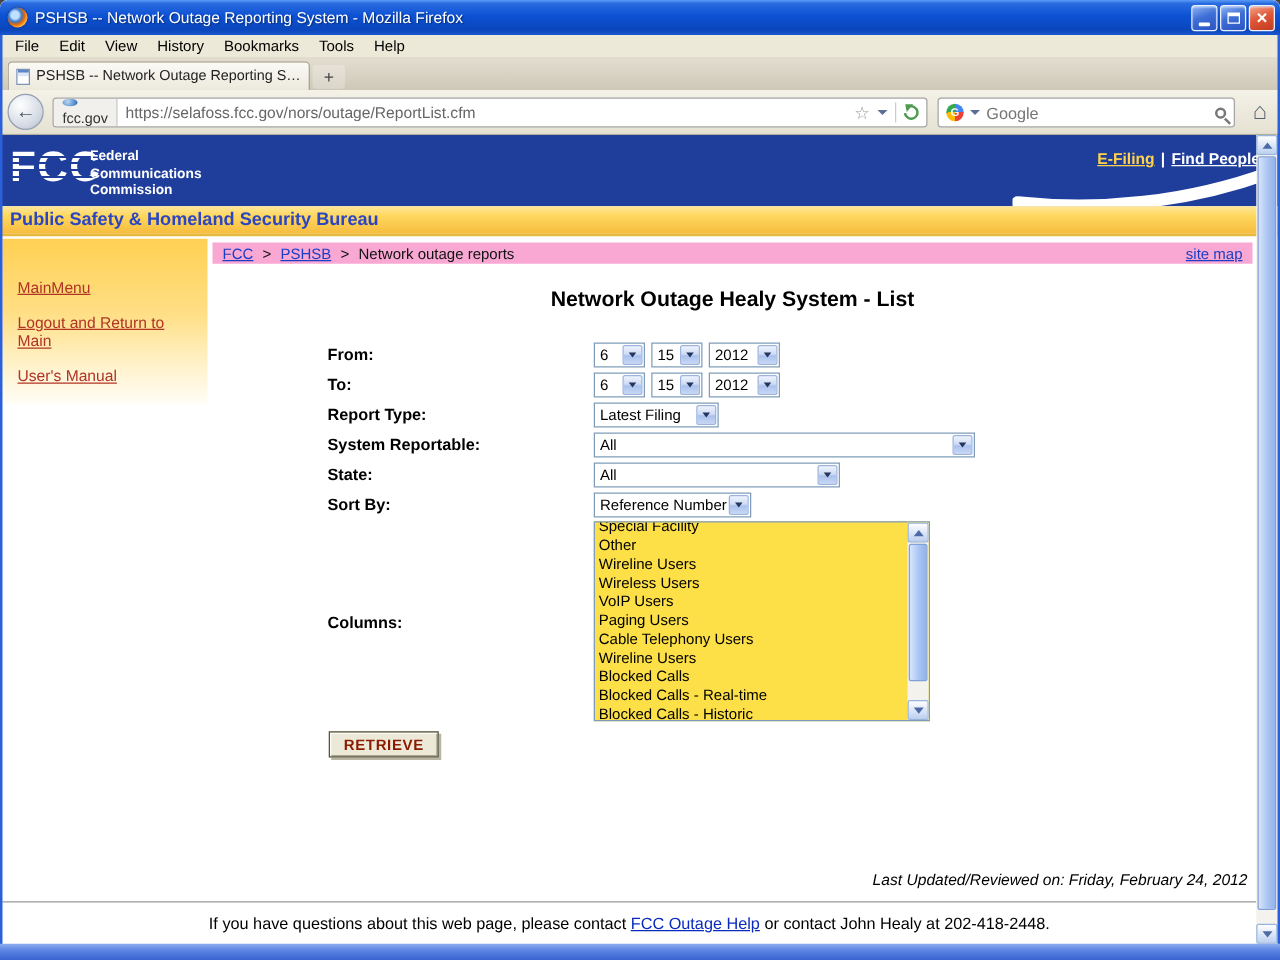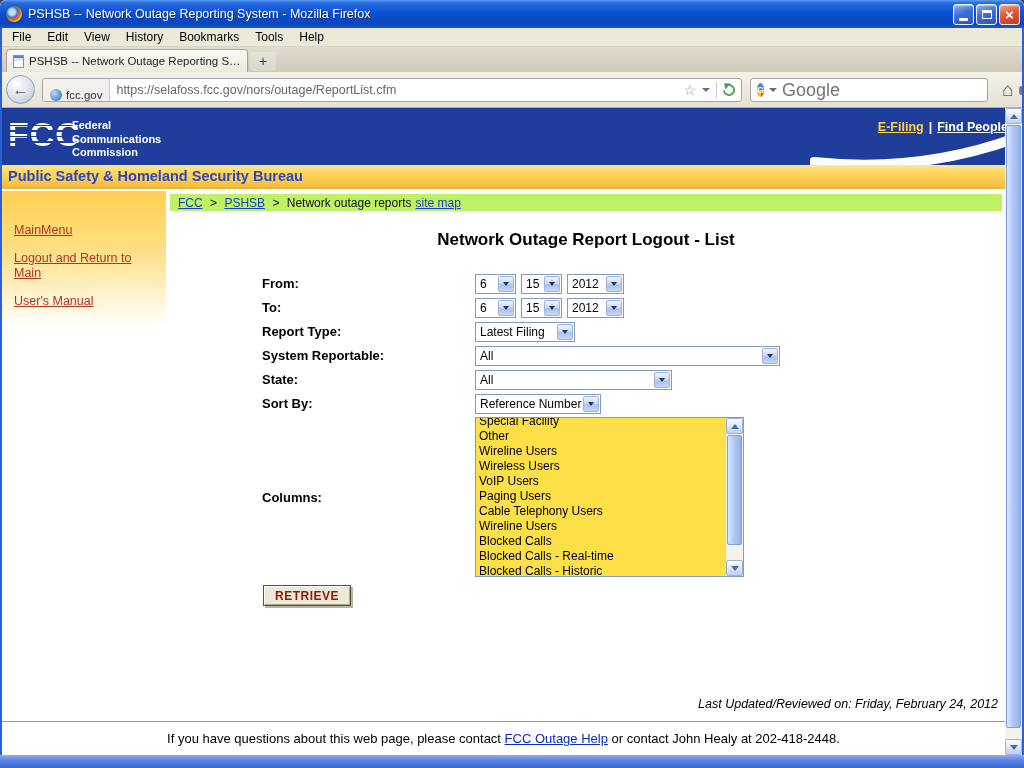--- a/index.html
+++ b/index.html
@@ -44,40 +44,40 @@
 
   
   .navbar { position:absolute; top:72px; left:0; width:1024px; height:36px;
     background:linear-gradient(180deg,#f4f1e8,#e5e1d2); border-bottom:1px solid #b4ae9c; }
   .backbtn { position:absolute; left:6px; top:3px; width:29px; height:29px; border-radius:50%;
     background:radial-gradient(circle at 35% 30%, #ffffff, #d7dde6 60%, #b3bdcb 100%);
     border:1px solid #93a0b2; display:flex; align-items:center; justify-content:center;
     color:#4e5a6a; font-size:16px; font-weight:bold; }
   .urlbar { position:absolute; left:42px; top:6px; width:700px; height:24px; background:#fff;
     border:1px solid #a5a5a5; border-radius:3px; display:flex; align-items:center; overflow:hidden; }
-  .sitebadge { display:flex; align-items:flex-end; gap:4px; background:#f1f0ec; height:100%;
-    padding:0 7px; border-right:1px solid #ccc; }
+  .sitebadge { display:flex; align-items:flex-start; gap:4px; background:#f1f0ec; height:100%;
+    padding:0 7px; border-right:1px solid #ccc;flex-direction:column; }
   .globe { width:12px; height:12px; border-radius:50%;
     background:radial-gradient(circle at 35% 35%, #bcd8f2, #4d88cc 70%, #2d5c9e 100%); }
   .badge-label { font-size:11.5px; color:#333; }
   .urltext { flex:1; font-size:12.5px; color:#666; padding:0 6px; white-space:nowrap; overflow:hidden; }
   .urlicons { display:flex; align-items:center; gap:6px; padding-right:6px; }
   .star { color:#9a9a9a; font-size:14px; line-height:1; }
   .tri-dn { width:0; height:0; border-left:4px solid transparent; border-right:4px solid transparent; border-top:4px solid #5a6f93; }
   .sep-v { width:1px; height:16px; background:#ccc; }
   .reload { width:12px; height:12px; border:2px solid #4f9b4f; border-radius:50%;
     border-left-color:transparent; transform:rotate(40deg); position:relative; }
   .reload::after { content:""; position:absolute; left:-4px; top:-2px; width:0; height:0;
     border-top:4px solid transparent; border-bottom:4px solid transparent; border-right:5px solid #4f9b4f; }
   .searchbox { position:absolute; left:750px; top:6px; width:238px; height:24px; background:#fff;
     border:1px solid #a5a5a5; border-radius:3px; display:flex; align-items:center; padding:0 6px; gap:5px; }
   .gball { width:14px; height:14px; border-radius:50%;
     background:conic-gradient(#4285f4 0 25%, #ea4335 25% 50%, #fbbc05 50% 75%, #34a853 75% 100%);
     color:#fff; font-size:9px; font-weight:bold; display:flex; align-items:center; justify-content:center; }
-  .searchinput { flex:1; border:none; outline:none; font-size:18px; color:#404040; background:transparent;
+  .searchinput { flex:1; border:none; outline:none; font-size:13px; color:#404040; background:transparent;
     font-family:"Liberation Sans","DejaVu Sans",sans-serif; }
   .mag { width:9px; height:9px; border:2px solid #777; border-radius:50%; position:relative; }
   .mag::after { content:""; position:absolute; width:2px; height:6px; background:#777; left:7px; top:6px; transform:rotate(-45deg); }
   .homebtn { position:absolute; left:996px; top:5px; width:24px; height:26px;
     color:#56606e; font-size:19px; text-align:center; line-height:25px; }
 
   
   .fcchdr { position:absolute; top:108px; left:0; width:1024px; height:57px; background:#1f3e9c; overflow:hidden; }
   .fcclogo { position:absolute; left:8px; top:7px; color:#fff; font-size:34px; font-weight:800; letter-spacing:1px;
     background:repeating-linear-gradient(180deg,#ffffff 0 4px,#1f3e9c 4px 5.5px);
@@ -96,22 +96,22 @@
     color:#2b46c0; font-size:14.5px; font-weight:bold; }
 
   
   .sidebar { position:absolute; left:2px; top:191px; width:164px; height:132px;
     background:linear-gradient(180deg,#ffd052 0%,#ffdf85 45%,#fff3cd 78%,#fffdf6 100%); }
   .sidebar-links { padding:32px 10px 0 12px; }
   .sidelink { display:block; color:#b13425; font-size:12.5px; text-decoration:underline;
     margin-bottom:13px; width:146px; line-height:15px; }
 
   
-  .breadcrumb { position:absolute; left:170px; right:22px; top:194px; height:17px; background:#bef264;
-    display:flex; align-items:center; padding:0 8px; font-size:12px; color:#111; }
+  .breadcrumb { position:absolute; left:170px; right:22px; top:194px; height:17px; background:#f9a8d4;
+    display:flex; align-items:center; justify-content:space-between; padding:0 8px; font-size:12px; color:#111; }
   .bc-left span { margin-right:4px; }
   .bclink { color:#1a3fc4; text-decoration:underline; }
   .sitemap { color:#1a3fc4; text-decoration:underline; }
 
   
   .pagetitle { position:absolute; left:170px; right:22px; top:230px; text-align:center;
     font-size:17px; font-weight:bold; color:#000; }
   .form { position:absolute; left:262px; top:273px; width:560px; }
   .frow { display:flex; align-items:center; height:21px; margin-bottom:3px; }
   .frow.cols { height:160px; margin-top:0; align-items:center; }
@@ -248,21 +248,21 @@
     <span class="bc-left">
       <span class="bclink">FCC</span>
       <span>&gt;</span>
       <span class="bclink">PSHSB</span>
       <span>&gt;</span>
       <span>Network outage reports</span>
     </span>
     <span class="sitemap">site map</span>
   </div>
 
-  <div class="pagetitle">Network Outage Report Logout - List</div>
+  <div class="pagetitle">Network Outage Healy System - List</div>
 
   <div class="form">
 
     <div class="frow">
       <span class="flabel">From:</span>
       <span class="xpsel" style="width:41px">
         <span class="val">6</span>
         <span class="btn">
             <span class="btri"></span>
           </span>

